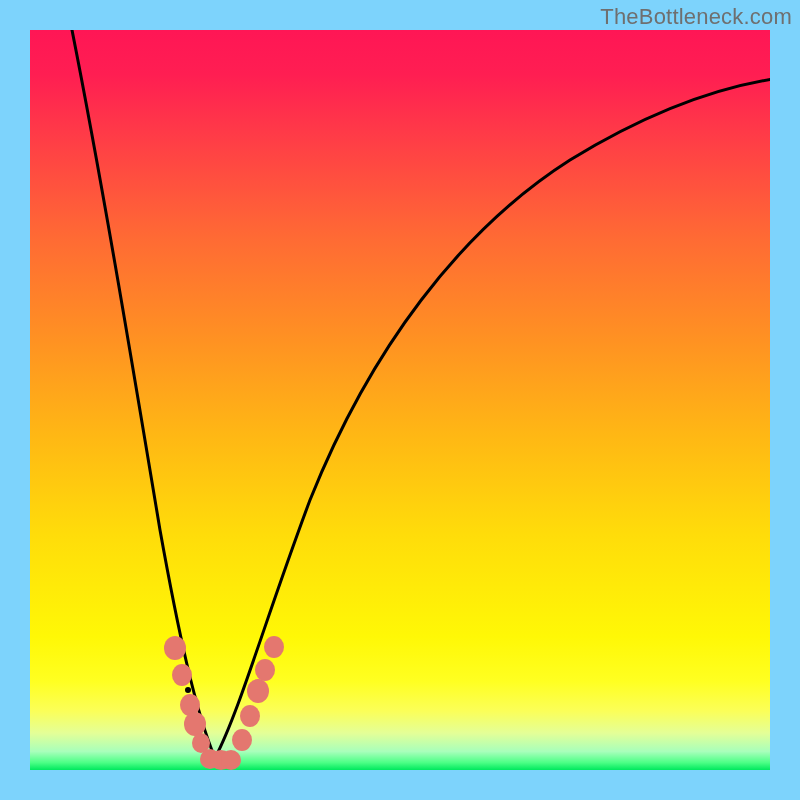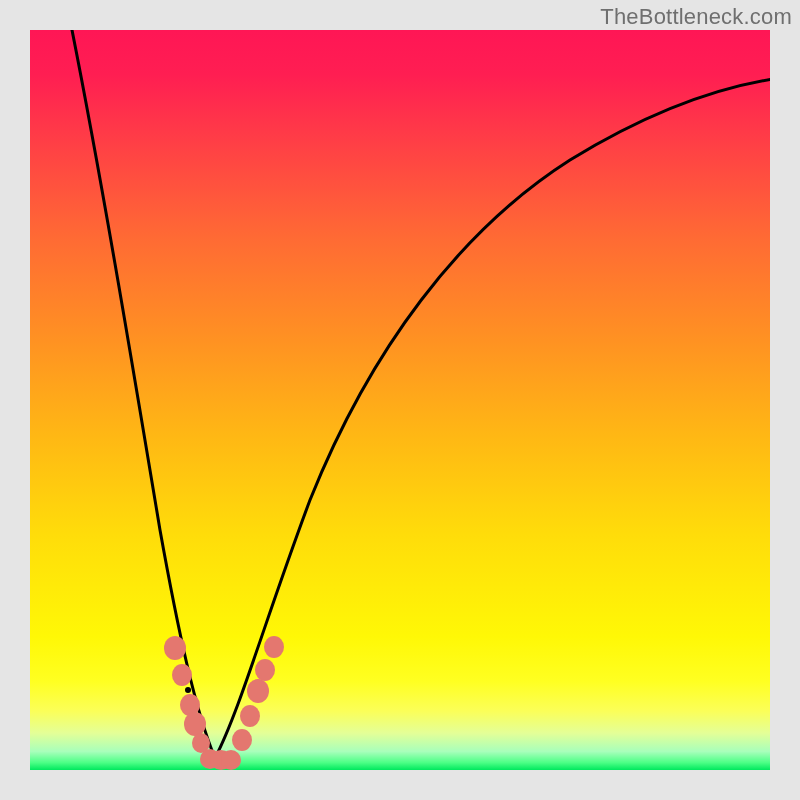--- a/index.html
+++ b/index.html
@@ -9,21 +9,21 @@
     height: 800px;
     overflow: hidden;
     background: #000;
     font-family: Arial, Helvetica, sans-serif;
   }
   .frame {
     position: absolute;
     left: 0; top: 0;
     width: 800px;
     height: 800px;
-    background: #e5e5e5;
+    background: #7dd3fc;
   }
   .plot {
     position: absolute;
     left: 30px;
     top: 30px;
     width: 740px;
     height: 740px;
     overflow: hidden;
   }
   .gradient {

